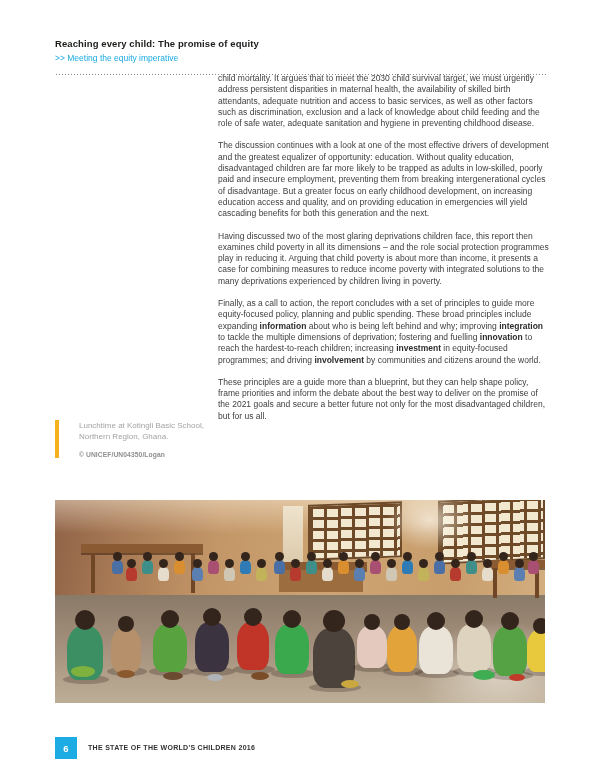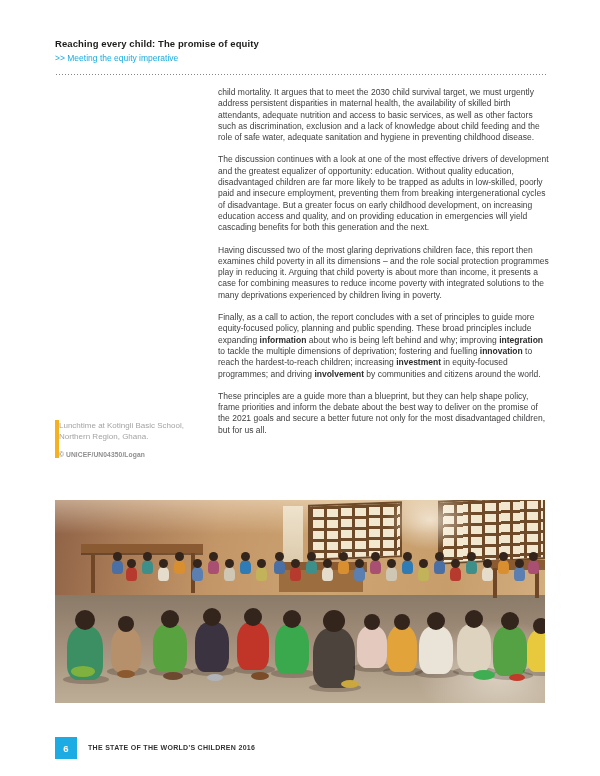--- a/index.html
+++ b/index.html
@@ -8,34 +8,34 @@
   .page { position:relative; width:600px; height:776px; background:#ffffff; overflow:hidden; }
 
   
   .hdr-title { position:absolute; left:55px; top:38px; font-size:9.5px; font-weight:bold; color:#1d1d1b; letter-spacing:0.1px; }
   .hdr-sub   { position:absolute; left:55px; top:53px; font-size:8.5px; color:#1cabe2; }
   .dotted    { position:absolute; left:55px; top:73px; width:493px; height:3px;
                background-image:radial-gradient(circle,#868686 0.7px, transparent 0.95px);
                background-size:3px 3px; background-repeat:repeat-x; }
 
   
-  .article { position:absolute; left:218px; top:87px; width:333px; color:#3e3e40;
+  .article { position:absolute; left:218px; top:73px; width:333px; color:#3e3e40;
              font-size:8.5px; line-height:11.3px; }
   .article p { margin:0 0 11px 0; }
   .article strong { font-weight:bold; color:#2d2d2f; }
 
   
   .pullquote { position:absolute; left:55px; top:170px; width:146px;
                border-top:1px solid #55555a; border-bottom:1px solid #55555a;
                padding:13px 0 16px 0; color:#9a8fa6; font-size:8.5px; line-height:12.5px;
                letter-spacing:0.2px; }
 
   
   .caption { position:absolute; left:55px; top:420px; width:150px;
-             border-left:4px solid #f6b121; padding-left:0; }
+             border-left:4px solid #f6b121; padding-left:20px; }
   .caption .cap-text  { font-size:8px; line-height:11px; color:#a5a3a4; }
   .caption .cap-credit{ margin-top:9px; font-size:6.7px; font-weight:bold; color:#8f8d8e; letter-spacing:0.1px; }
 
   
   .photo { position:absolute; left:55px; top:500px; width:490px; height:203px; overflow:hidden; background:#c49a6b; }
   .photo .wall { position:absolute; inset:0;
       background:linear-gradient(100deg,#8f6247 0%,#a87a55 14%,#c39668 32%,#cda472 55%,#c79d6c 78%,#d5b183 100%); }
   .photo .wall-top { position:absolute; left:0; top:0; width:100%; height:34px;
       background:linear-gradient(180deg, rgba(255,244,224,0.45), rgba(255,244,224,0)); }
   .photo .lattice { position:absolute; border:2px solid #6e4a28;

